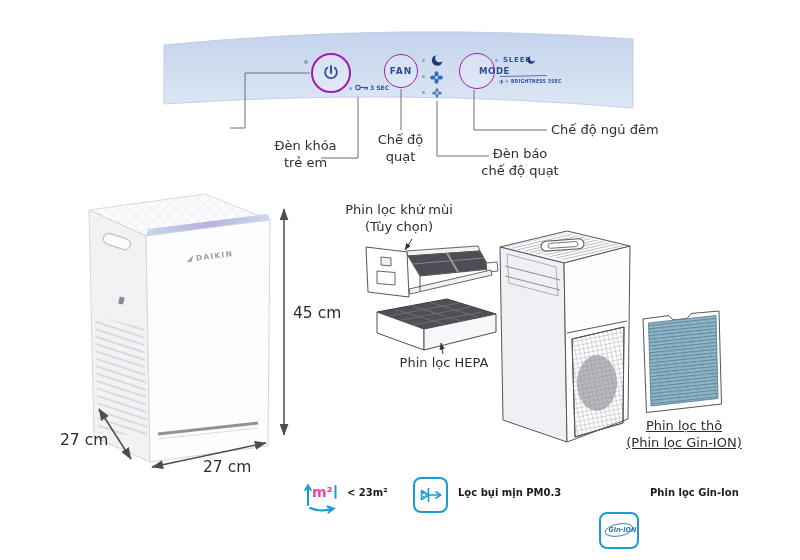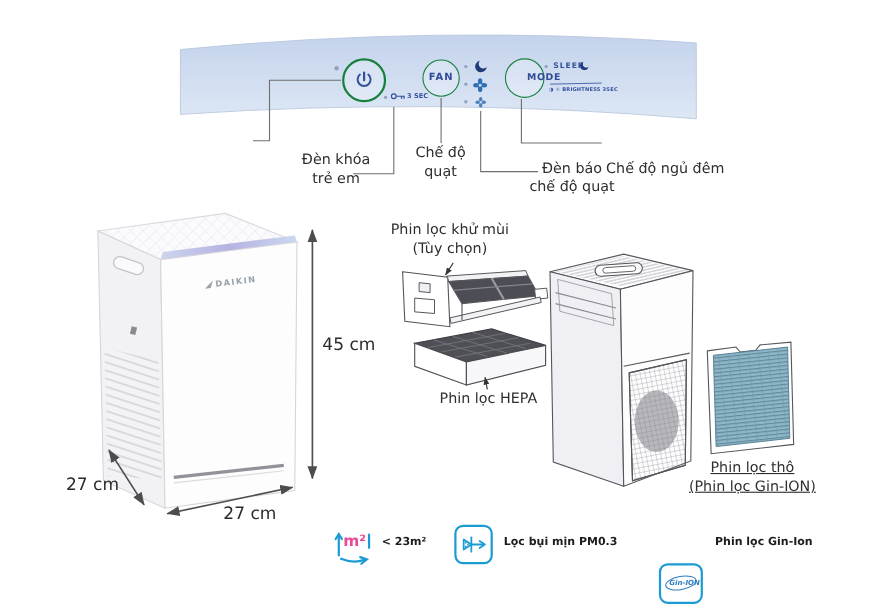--- a/index.html
+++ b/index.html
@@ -1,25 +1,25 @@
 <!DOCTYPE html>
 <html><head>
 <meta charset="utf-8">
 <style>
   html,body{margin:0;padding:0;background:#fff;}
   .stage{position:relative;width:800px;height:560px;background:#ffffff;overflow:hidden;
          font-family:"DejaVu Sans",sans-serif;}
   .abs{position:absolute;}
   svg.layer{position:absolute;left:0;top:0;}
   .callout{font-size:13px;line-height:1.28;color:#2e2e2e;text-align:center;white-space:pre-line;}
-  .left{text-align:left;margin-top:24px;}
+  .left{text-align:left;}
   .dim{font-size:15.5px;color:#2b2b2b;}
   .flabel{font-size:13px;color:#2e2e2e;text-align:center;white-space:pre-line;line-height:1.3;}
   .feat{font-size:10px;font-weight:bold;color:#1c1c1c;}
-  .btn{border:2px solid #15803d;border-radius:50%;display:flex;align-items:center;justify-content:center;
+  .btn{border:2px solid #a21caf;border-radius:50%;display:flex;align-items:center;justify-content:center;
        background:rgba(255,255,255,0.22);box-sizing:border-box;color:#2e4b96;}
   .btn span{font-weight:600;}
   .led{background:#93a0bf;border-radius:50%;}
   .panel-tiny{color:#34529e;font-weight:600;}
   .brand{font-size:7.5px;font-weight:bold;color:#99a1ab;letter-spacing:1.3px;display:flex;align-items:center;gap:2px;
          transform:rotate(-7deg);transform-origin:left center;}
   .icon-badge{border:2px solid #1b9bd3;border-radius:8px;box-sizing:border-box;position:relative;}
   .tinyscale{transform:scale(0.58);transform-origin:top left;display:flex;gap:3px;align-items:center;
              font-size:8px;letter-spacing:0.3px;white-space:nowrap;}
   .ginlogo{font-size:8px;font-style:italic;font-weight:bold;color:#2a7cc0;transform:scale(0.8);white-space:nowrap;}
@@ -224,21 +224,21 @@
   <div class="abs brand" style="left:186px;top:255px;">
     <svg width="8" height="7" viewBox="0 0 8 7">
       <path d="M0 6.5 L8 0 L5.2 6.5 Z" fill="#99a1ab"></path>
     </svg>
     <span>DAIKIN</span>
   </div>
   <div class="abs dim" style="left:293px;top:304px;">45 cm</div>
   <div class="abs dim" style="left:60px;top:431px;">27 cm</div>
   <div class="abs dim" style="left:203px;top:458px;">27 cm</div>
 
-  <div class="abs flabel" style="left:350px;top:202px;width:118px;">Phin lọc khử mùi
+  <div class="abs flabel" style="left:340px;top:202px;width:118px;">Phin lọc khử mùi
 (Tùy chọn)</div>
   <div class="abs flabel" style="left:394px;top:355px;width:100px;">Phin lọc HEPA</div>
   <div class="abs flabel" style="left:623px;top:418px;width:122px;text-decoration:underline;">Phin lọc thô
 (Phin lọc Gin-ION)</div>
 
   <div class="abs" style="left:302px;top:477px;width:38px;height:38px;">
     <svg width="38" height="38" viewBox="0 0 38 38">
       <g stroke="#1b9bd3" stroke-width="2" fill="none" stroke-linecap="round">
         <path d="M6 28 V11"></path>
           <path d="M3.2 13 L6 8.5 L8.8 13" fill="none"></path>

